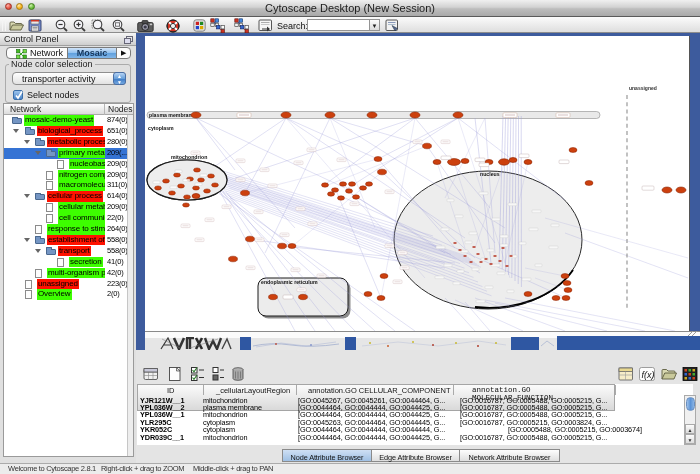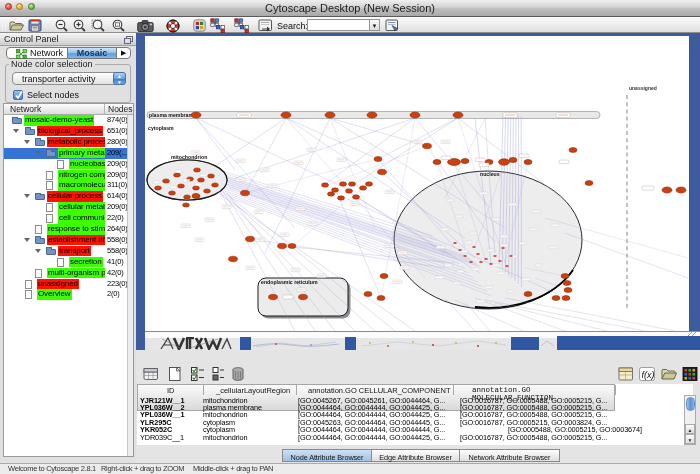--- a/index.html
+++ b/index.html
@@ -754,21 +754,21 @@
           <span style="left:158px;">[GO:0045263, GO:0044464, GO:0044445, G...</span>
           <span style="left:320px;">[GO:0016787, GO:0005215, GO:0003824, G...</span>
         </div>
         <div class="dprow" style="top:42.1px;">
           <span style="left:0px;font-weight:bold;">YKR052C</span>
           <span style="left:63px;">cytoplasm</span>
           <span style="left:158px;">[GO:0044464, GO:0044444, GO:0044444, G...</span>
           <span style="left:320px;margin-left:48px;">[GO:0005488, GO:0005215, GO:0003674]</span>
         </div>
         <div class="dprow" style="top:49.5px;">
-          <span style="left:0px;font-weight:normal;">YDR039C__1</span>
+          <span style="left:0px;font-weight:bold;">YDR039C__1</span>
           <span style="left:63px;">mitochondrion</span>
           <span style="left:158px;">[GO:0044464, GO:0044444, GO:0044425, G...</span>
           <span style="left:320px;">[GO:0016787, GO:0005488, GO:0005215, G...</span>
         </div>
       </div>
     </div>
     <div class="abs" id="dp-vscroll">
 <div class="abs" style="left:0.5px;top:1px;width:9px;height:14px;border-radius:5px;background:linear-gradient(90deg,#9cc0ea,#5b93d6 50%,#8ab4e4);border:0.5px solid #6a8fbf;"></div>
 <div class="abs" style="left:0px;top:28px;width:10px;height:10px;background:linear-gradient(#fcfcfc,#dcdcdc);border:0.5px solid #aaa;font-size:5px;text-align:center;line-height:10px;color:#333;">▲</div>
 <div class="abs" style="left:0px;top:38px;width:10px;height:10px;background:linear-gradient(#fcfcfc,#dcdcdc);border:0.5px solid #aaa;font-size:5px;text-align:center;line-height:10px;color:#333;">▼</div>

